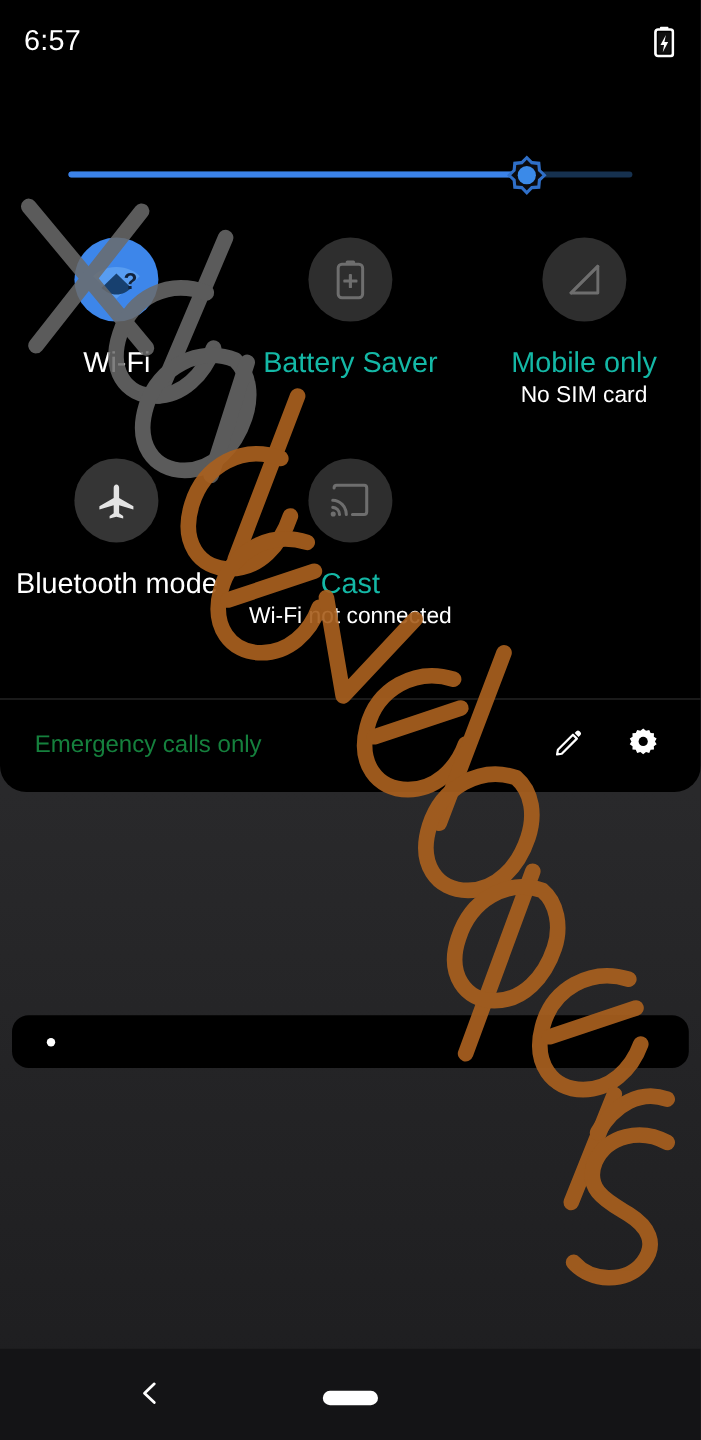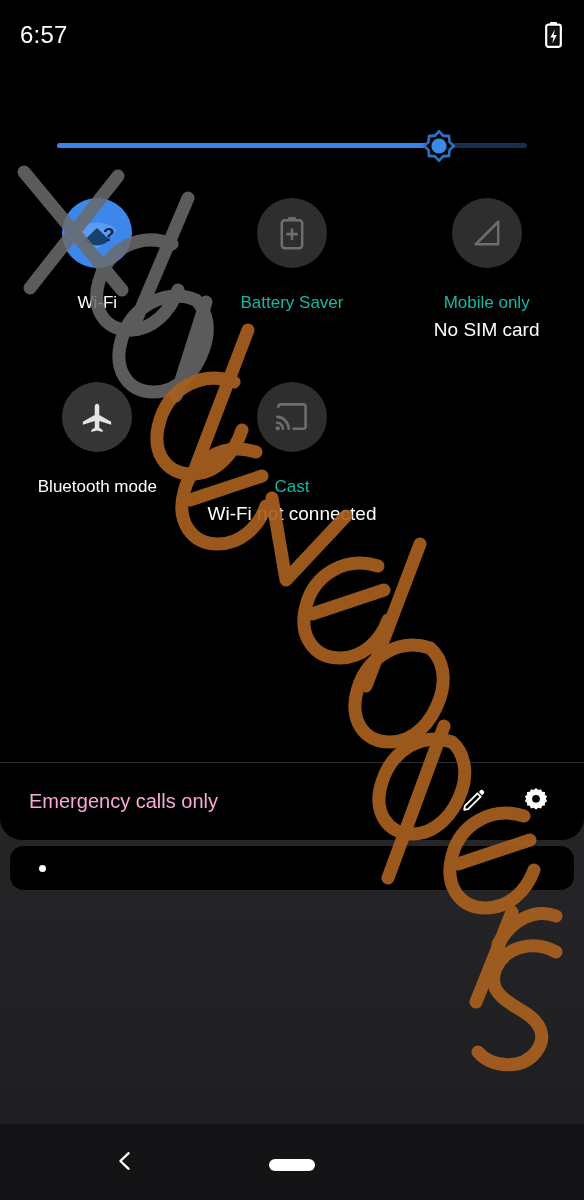--- a/index.html
+++ b/index.html
@@ -20,21 +20,21 @@
   #watermark {
     position:absolute;
     left:0; top:0; width:584px; height:1200px;
     pointer-events:none;
     z-index:5;
   }
 
   
   #qs-panel {
     position:absolute;
-    left:0; top:0; width:584px; height:840px;
+    left:0; top:0; width:584px; height:660px;
     background:#000;
     border-bottom-left-radius:22px;
     border-bottom-right-radius:22px;
     z-index:2;
   }
 
   
   #status-bar {
     position:absolute; left:0; top:0;
     width:584px; height:70px;
@@ -83,21 +83,21 @@
     width:70px; height:70px; border-radius:50%;
     background:#353535;
     display:flex; align-items:center; justify-content:center;
     position:relative;
   }
   .tile.active .tile-circle { background:#3d86ea; }
   .tile.disabled .tile-circle { background:#2e2e2e; }
   .tile-label {
     margin-top:22px;
     color:#ffffff;
-    font-size:17px;
+    font-size:24px;
     line-height:26px;
   }
   .tile.disabled .tile-label { color:#14b8a6; }
   .tile-sub {
     margin-top:1px;
     color:#ffffff;
     font-size:19px;
     text-align:right;
     line-height:26px;
     white-space:nowrap;
@@ -105,21 +105,21 @@
   .glyph { display:block; }
 
   
   #qs-footer {
     position:absolute; left:0; bottom:0;
     width:584px; height:78px;
     border-top:1px solid #2b2b2b;
     display:flex; align-items:center;
   }
   #carrier-text {
-    color:#f9a8d4; font-size:20px;
+    color:#15803d; font-size:20px;
     margin-left:29px; flex:1;
   }
   .footer-btn {
     width:56px; height:56px;
     display:flex; align-items:center; justify-content:center;
     margin-right:6px;
   }
   #settings-btn { margin-right:20px; }
 
   

